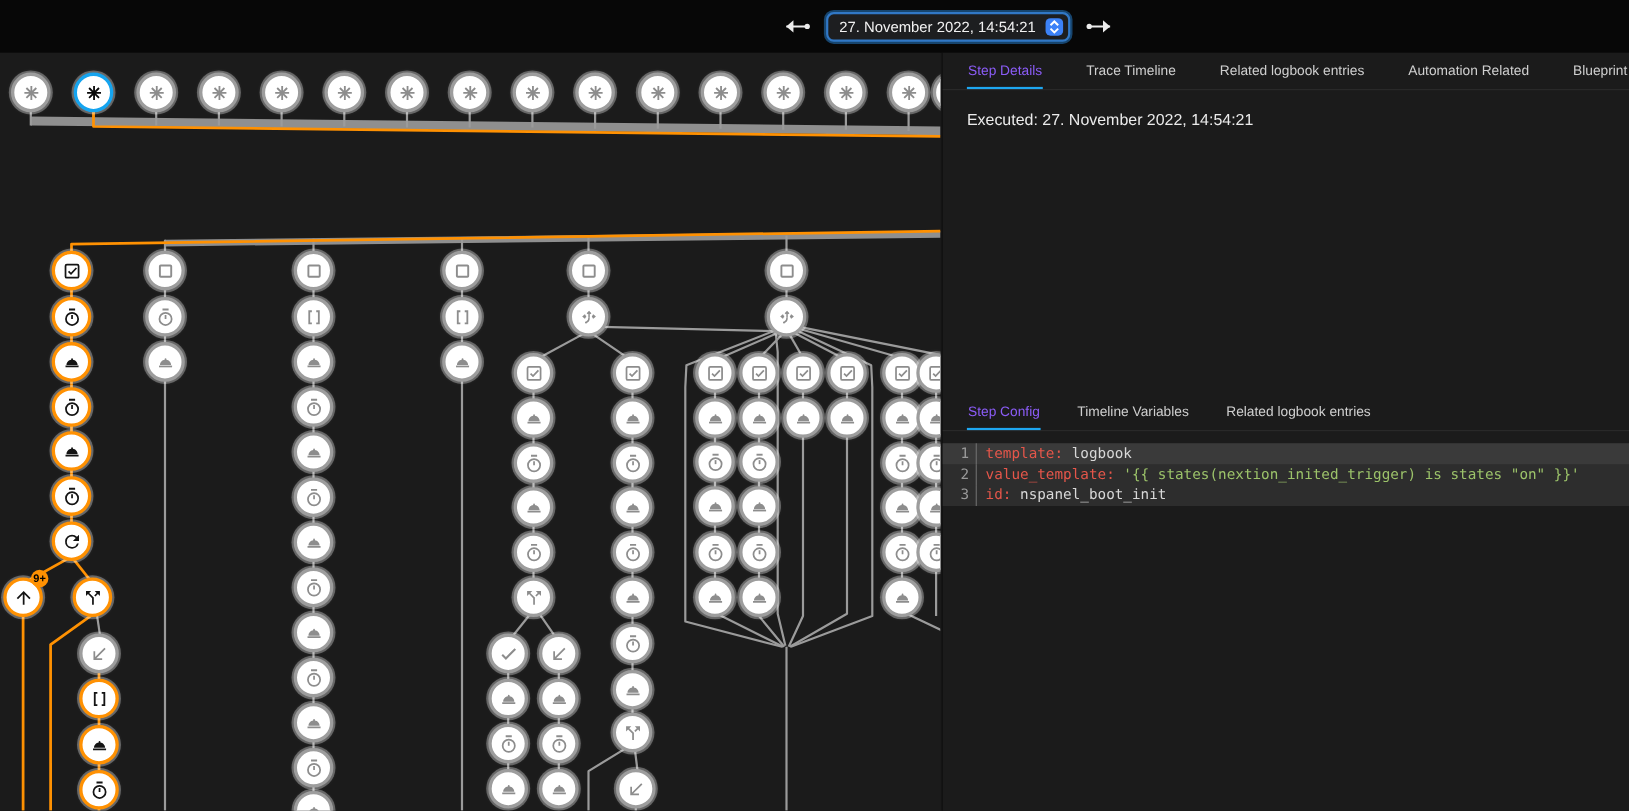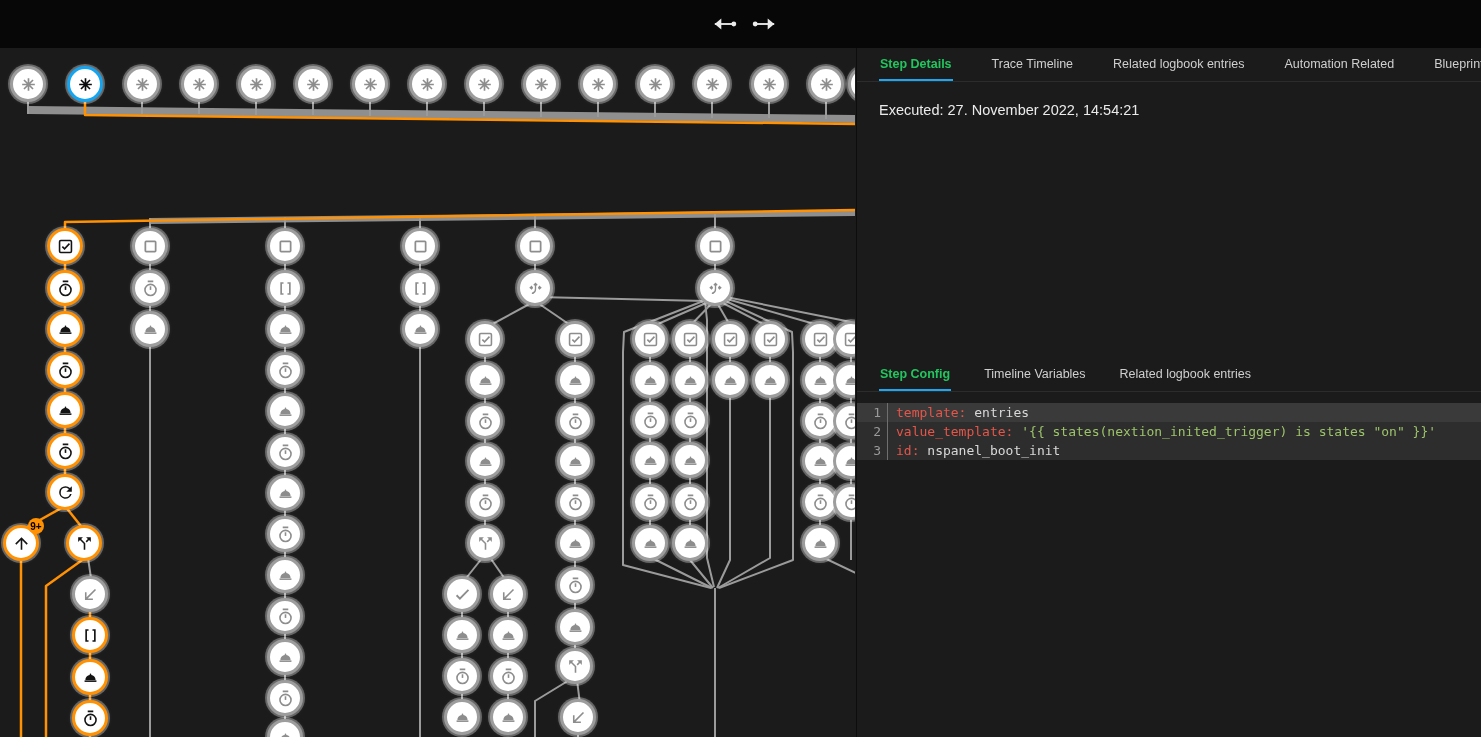--- a/index.html
+++ b/index.html
@@ -24,21 +24,21 @@
   .node.a{border-color:#ff9102;color:#141414;}
   .node.s{border-color:#15a4ef;color:#0a0a0a;}
   .badge{position:absolute;top:-10px;right:-8px;width:16px;height:16px;border-radius:50%;
     background:#ff9102;color:#000;font-size:10px;font-weight:bold;display:flex;align-items:center;justify-content:center;}
   
   .panel{position:absolute;left:856px;top:48px;width:625px;height:689px;background:#1b1b1b;border-left:1px solid #0d0d0d;}
   .tabbar{display:flex;align-items:flex-end;gap:38px;padding:0 0 0 22px;height:33px;border-bottom:1px solid #2c2c2c;}
   .tabbar.small{gap:32px;border-bottom:1px solid #2c2c2c;}
   .tab{background:none;border:none;outline:none;color:#cfcfcf;font-family:"Liberation Sans",sans-serif;
     font-size:12.5px;padding:9px 1px 8px;border-bottom:2px solid transparent;cursor:pointer;white-space:nowrap;}
-  .tab.active{color:#22c55e;border-bottom-color:#1ea7f0;font-weight:bold;}
+  .tab.active{color:#8b5cf6;border-bottom-color:#1ea7f0;}
   .executed{color:#ebebeb;font-size:14.5px;padding:20px 0 0 22px;}
   .config-section{position:absolute;left:0;top:310px;width:625px;}
   .code{margin-top:11px;background:#2d2d2d;font-family:"DejaVu Sans Mono",monospace;font-size:13px;line-height:19px;}
   .code-line{display:flex;}
   .code-line.active{background:#3a3a3a;}
   .gutter{width:24px;flex:0 0 24px;text-align:right;padding-right:6px;color:#9a9a9a;border-right:1px solid #6f6f6f;user-select:none;}
   .code-text{padding-left:8px;white-space:pre;}
   .tk-key{color:#e5564a;}
   .tk-plain{color:#d8d8d8;}
   .tk-string{color:#9cc36a;}
@@ -50,20 +50,30 @@
   <div class="toolbar-center">
     <span class="icon-btn">
       <svg viewBox="0 0 28 18">
           <g stroke="#ececec" stroke-width="2" fill="#ececec">
         <line x1="3" y1="9" x2="23" y2="9"></line>
             <path d="M10 3 3 9l7 6z" stroke="none"></path>
             <circle cx="23.5" cy="9" r="2.6" stroke="none"></circle>
       </g>
         </svg>
     </span>
+    <div class="run-select">
+      <span>27. November 2022, 14:54:21</span>
+      <span class="stepper">
+        <svg viewBox="0 0 17 17">
+            <rect x="0.5" y="0.5" width="16" height="16" rx="4.5" fill="#3c82f7"></rect>
+          <path d="M5 7l3.5-3.5L12 7" fill="none" stroke="#fff" stroke-width="1.8"></path>
+          <path d="M5 10l3.5 3.5L12 10" fill="none" stroke="#fff" stroke-width="1.8"></path>
+          </svg>
+      </span>
+    </div>
     <span class="icon-btn">
       <svg viewBox="0 0 28 18">
           <g stroke="#ececec" stroke-width="2" fill="#ececec">
         <line x1="5" y1="9" x2="25" y2="9"></line>
             <path d="M18 3l7 6-7 6z" stroke="none"></path>
             <circle cx="4.5" cy="9" r="2.6" stroke="none"></circle>
       </g>
         </svg>
     </span>
   </div>
@@ -764,21 +774,21 @@
 
   <div class="config-section">
     <div class="tabbar small" id="config-tabs">
         <button class="tab active">Step Config</button>
         <button class="tab">Timeline Variables</button>
         <button class="tab">Related logbook entries</button>
       </div>
     <div class="code" id="code">
         <div class="code-line active">
           <span class="gutter">1</span>
-          <span class="code-text"><span class="tk-key">template:</span><span class="tk-plain"> entries</span></span>
+          <span class="code-text"><span class="tk-key">template:</span><span class="tk-plain"> logbook</span></span>
         </div>
         <div class="code-line">
           <span class="gutter">2</span>
           <span class="code-text"><span class="tk-key">value_template:</span><span class="tk-plain"> </span><span class="tk-string">'{{ states(nextion_inited_trigger) is states "on" }}'</span></span>
         </div>
         <div class="code-line">
           <span class="gutter">3</span>
           <span class="code-text"><span class="tk-key">id:</span><span class="tk-plain"> nspanel_boot_init</span></span>
         </div>
       </div>

